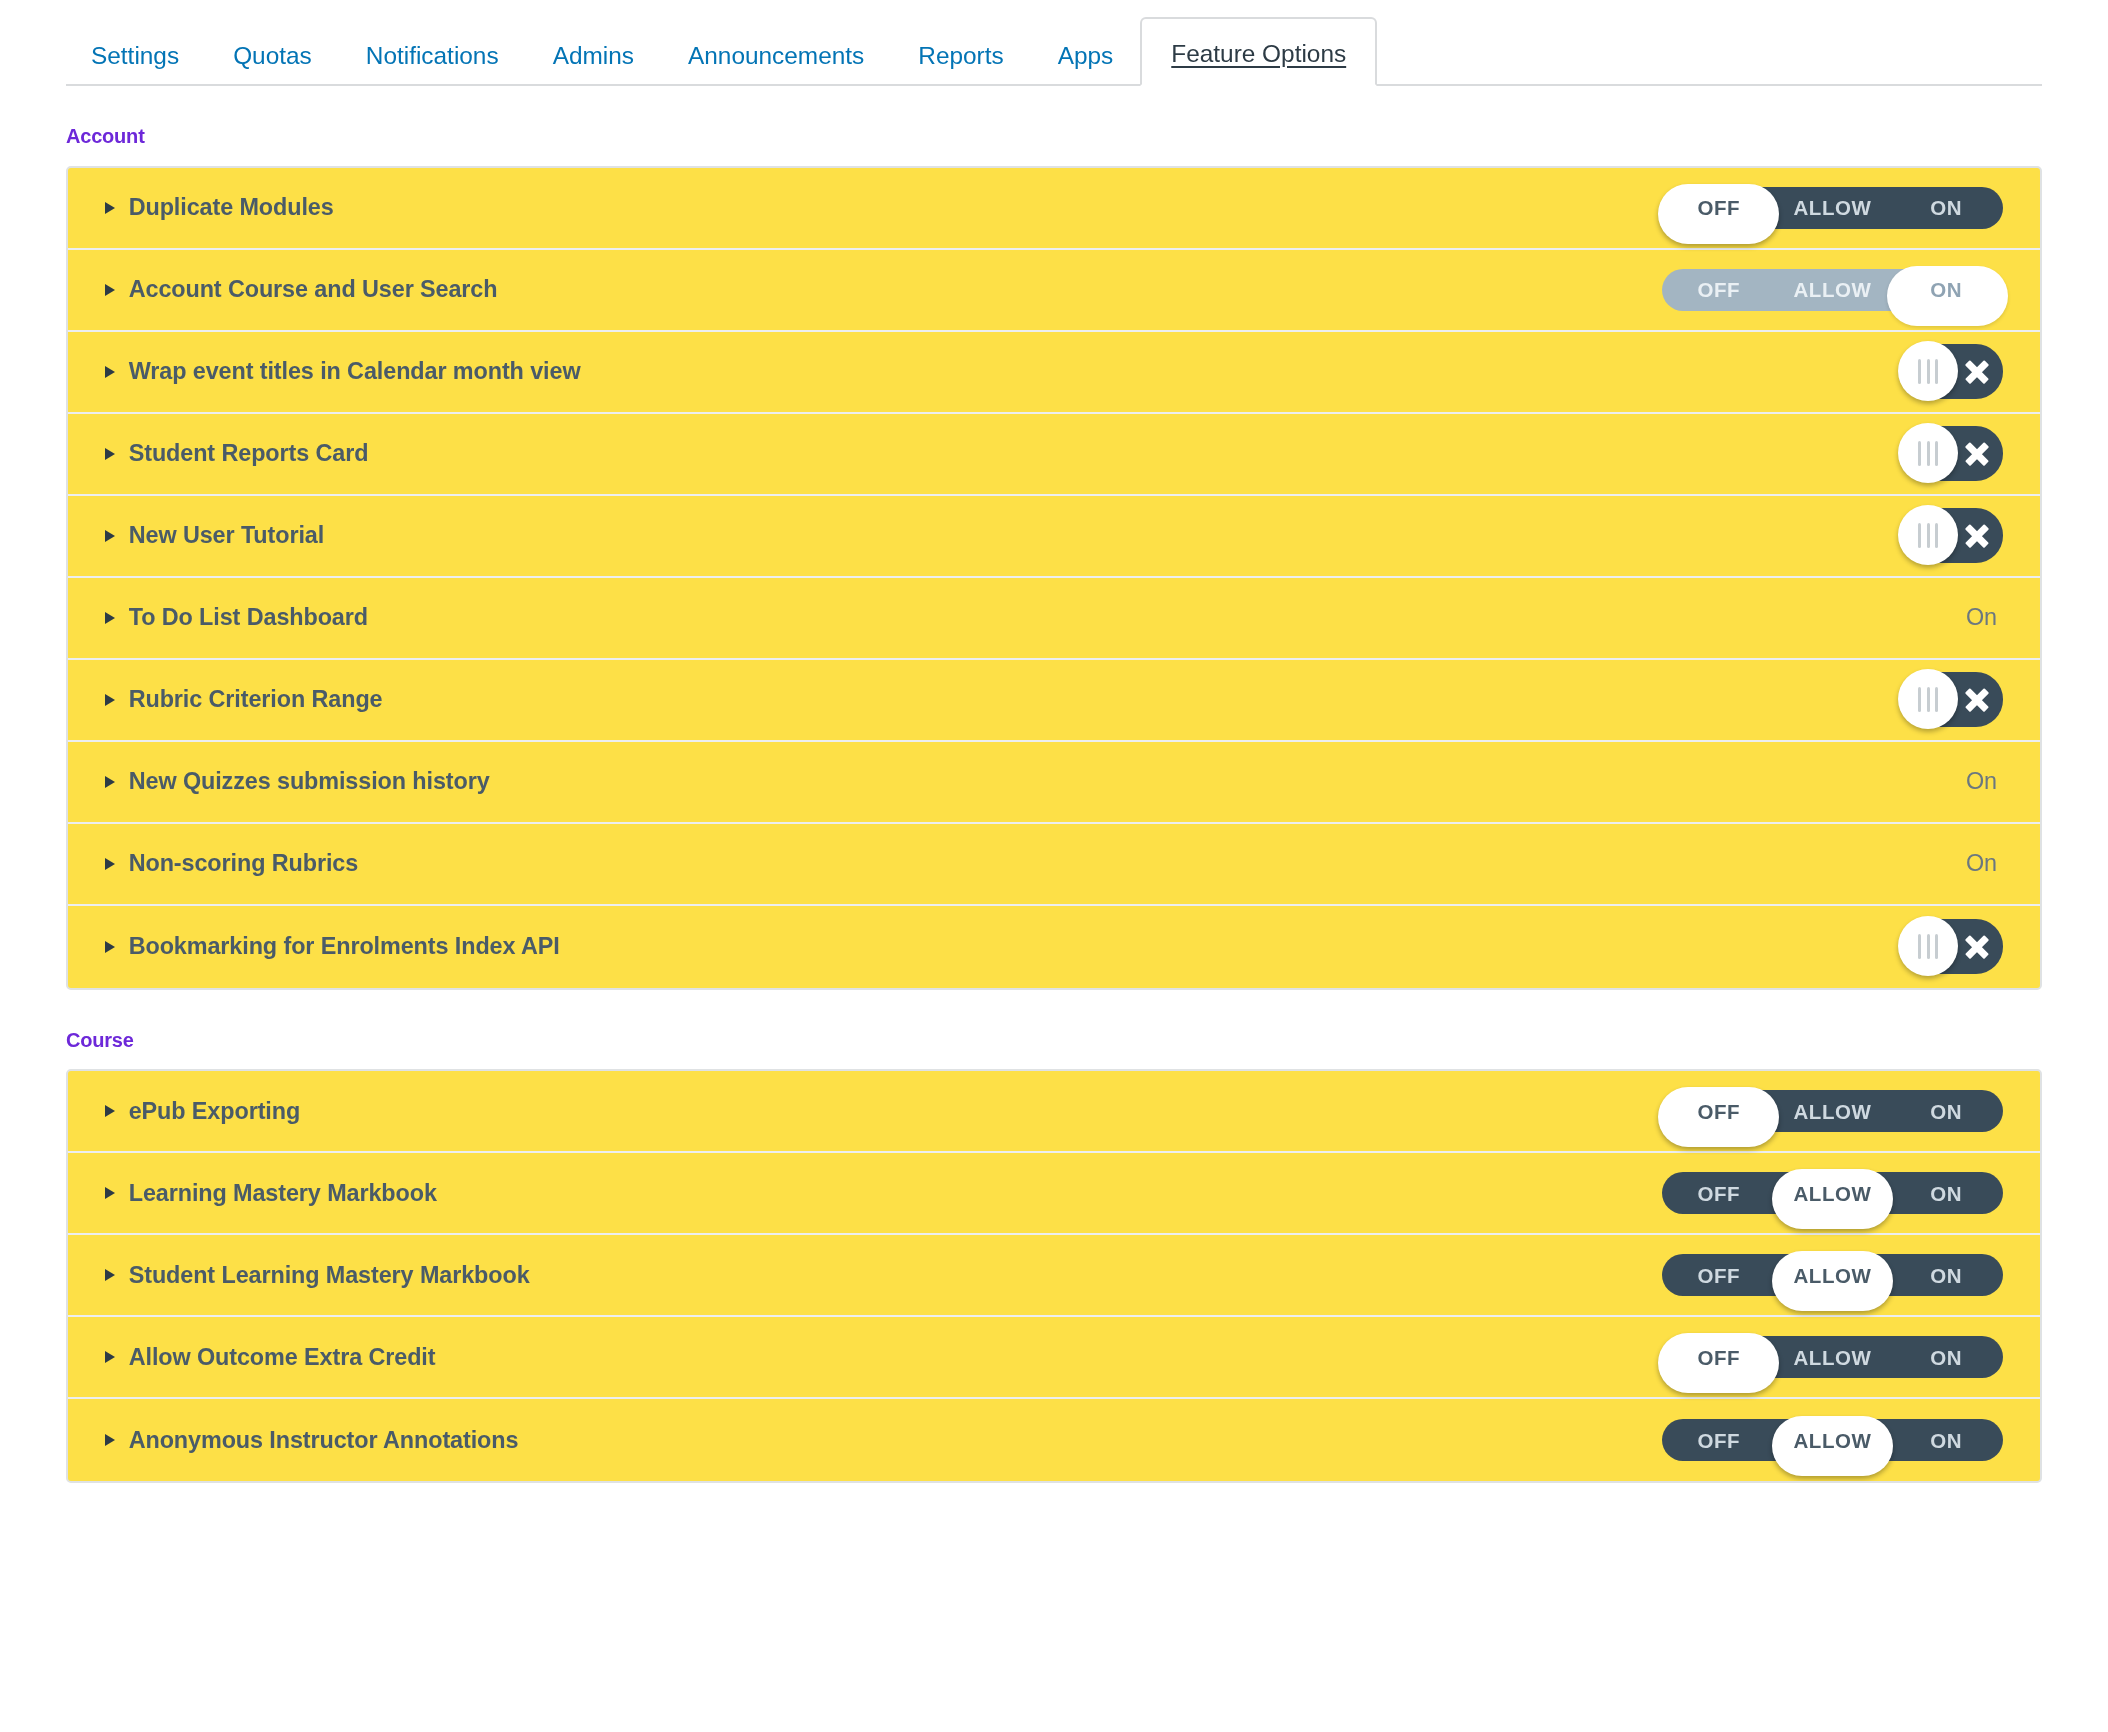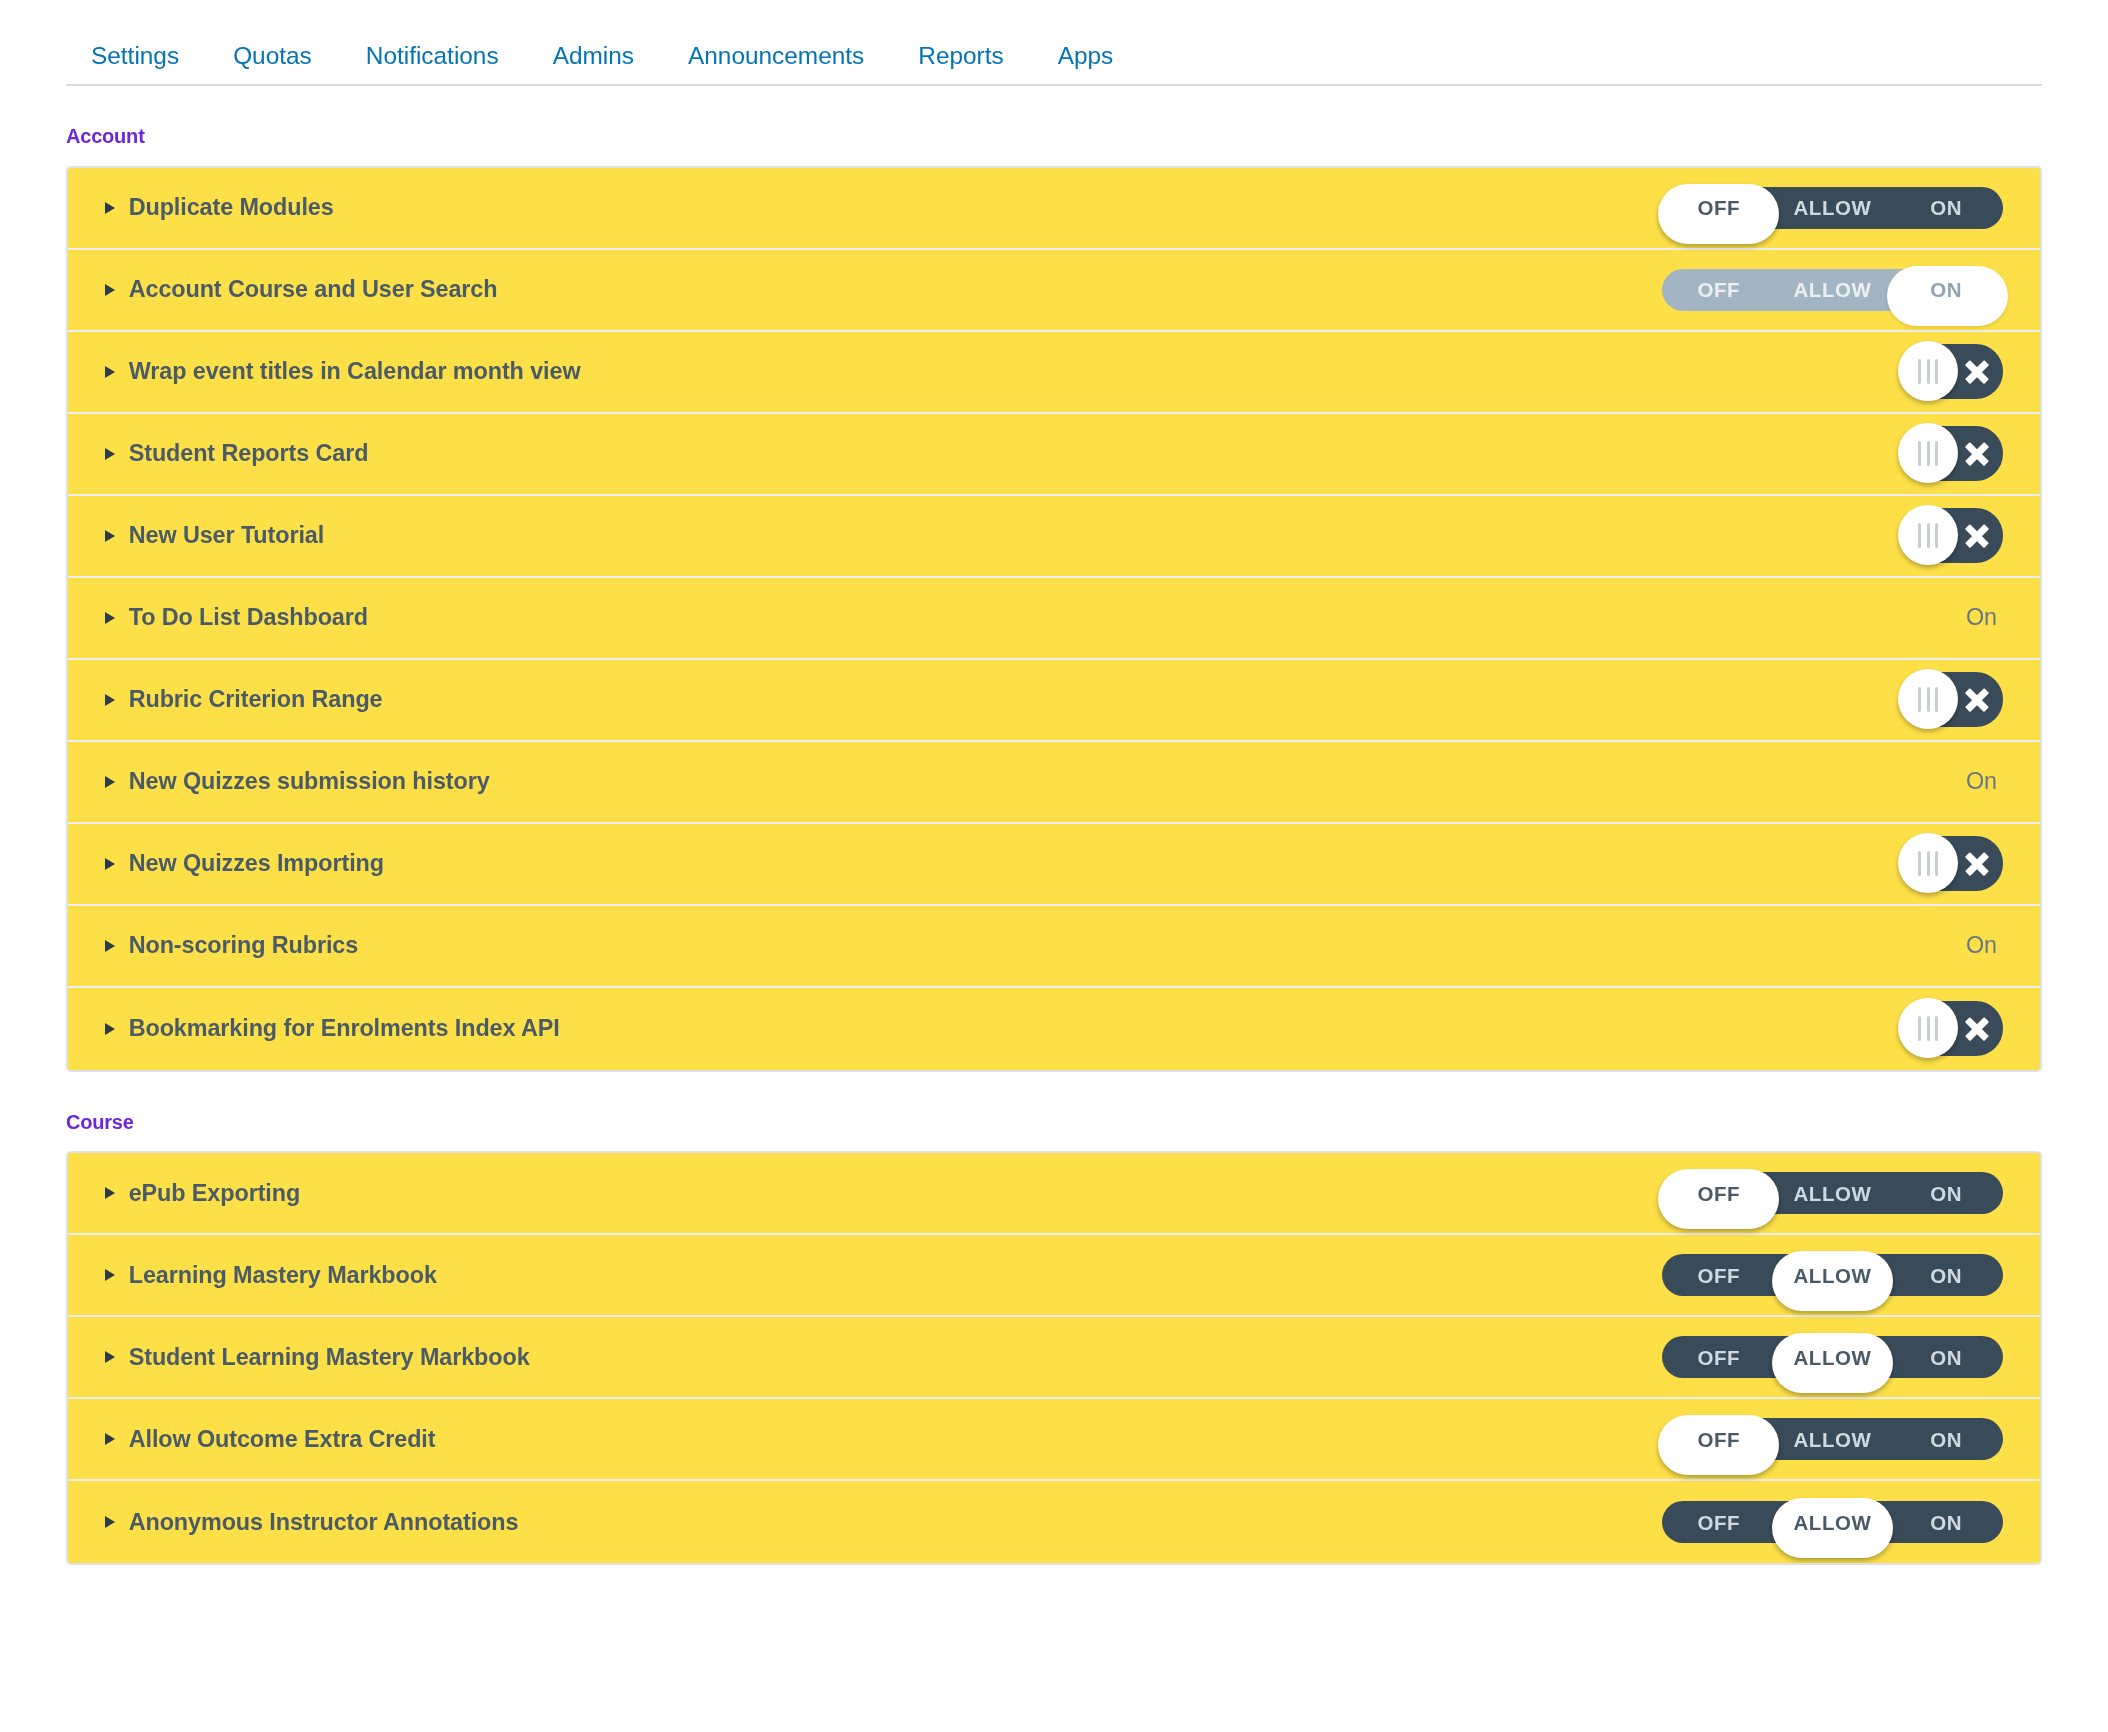--- a/index.html
+++ b/index.html
@@ -206,20 +206,21 @@
 <body>
 
 <div class="tabbar" id="tabbar">
     <a class="tab">Settings</a>
     <a class="tab">Quotas</a>
     <a class="tab">Notifications</a>
     <a class="tab">Admins</a>
     <a class="tab">Announcements</a>
     <a class="tab">Reports</a>
     <a class="tab">Apps</a>
+    <a class="tab active">Feature Options</a>
   </div>
 
 <div id="sections-root">
     <div class="section-title">Account</div>
     <div class="panel">
       <div class="row">
         <div class="row-left">
           <span class="caret"></span>
           <span class="row-label">Duplicate Modules</span>
         </div>
@@ -324,58 +325,42 @@
           <span class="caret"></span>
           <span class="row-label">New Quizzes submission history</span>
         </div>
         <div class="row-right">
           <span class="status-text">On</span>
         </div>
       </div>
       <div class="row">
         <div class="row-left">
           <span class="caret"></span>
-          <span class="row-label">New Quizzes Importing</span>
+          <span class="row-label">Non-scoring Rubrics</span>
+        </div>
+        <div class="row-right">
+          <span class="status-text">On</span>
+        </div>
+      </div>
+      <div class="row">
+        <div class="row-left">
+          <span class="caret"></span>
+          <span class="row-label">Bookmarking for Enrolments Index API</span>
         </div>
         <div class="row-right">
           <div class="mini">
             <div class="mini-x"></div>
             <div class="mini-knob">
               <span class="grip"></span>
               <span class="grip"></span>
               <span class="grip"></span>
             </div>
           </div>
         </div>
       </div>
-      <div class="row">
-        <div class="row-left">
-          <span class="caret"></span>
-          <span class="row-label">Non-scoring Rubrics</span>
-        </div>
-        <div class="row-right">
-          <span class="status-text">On</span>
-        </div>
-      </div>
-      <div class="row">
-        <div class="row-left">
-          <span class="caret"></span>
-          <span class="row-label">Bookmarking for Enrolments Index API</span>
-        </div>
-        <div class="row-right">
-          <div class="mini">
-            <div class="mini-x"></div>
-            <div class="mini-knob">
-              <span class="grip"></span>
-              <span class="grip"></span>
-              <span class="grip"></span>
-            </div>
-          </div>
-        </div>
-      </div>
     </div>
     <div class="section-title">Course</div>
     <div class="panel">
       <div class="row">
         <div class="row-left">
           <span class="caret"></span>
           <span class="row-label">ePub Exporting</span>
         </div>
         <div class="row-right">
           <div class="tri">

